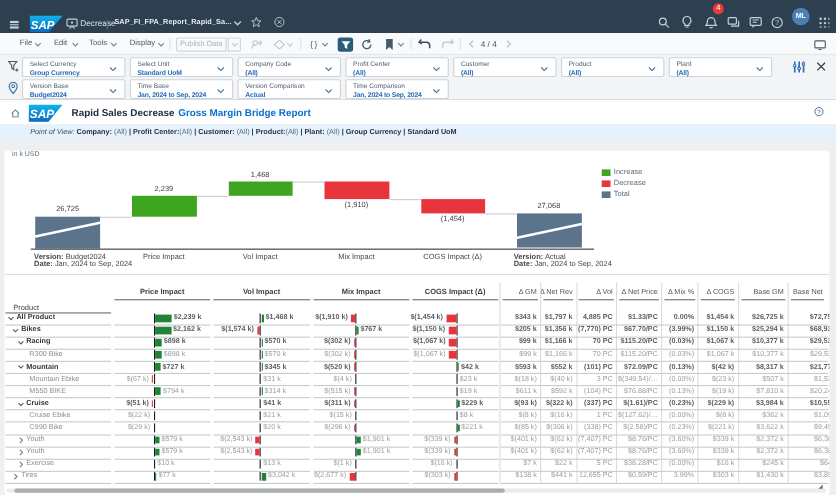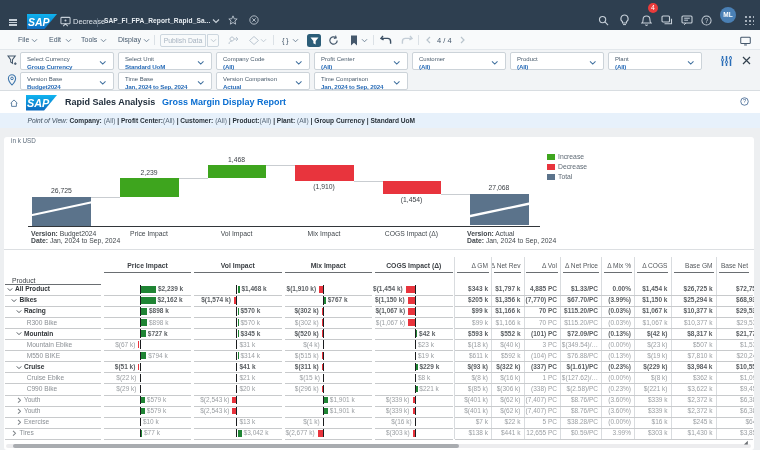--- a/index.html
+++ b/index.html
@@ -254,22 +254,22 @@
 <svg class="abs" style="left:26.3px;top:4px;" width="31" height="15.7" viewBox="0 0 60 30">
       <defs>
         <linearGradient id="g2" x1="0" y1="0" x2="0" y2="1">
           <stop offset="0" stop-color="#0fb4f0"></stop>
           <stop offset="1" stop-color="#0c6bc0"></stop>
         </linearGradient>
       </defs>
       <polygon points="0,0 60,0 35,30 0,30" fill="url(#g2)"></polygon>
       <text x="2" y="24" font-family="Liberation Sans" font-weight="bold" font-style="italic" font-size="21" fill="#fff">SAP</text>
     </svg>
-<div class="abs" style="left:65px;top:6px;font-size:9px;font-weight:bold;color:#222f3d;">Rapid Sales Analysis</div>
-<div class="abs" style="left:162px;top:6px;font-size:9px;font-weight:bold;color:#0a6ed1;">Gross Margin Display Report</div>
+<div class="abs" style="left:65px;top:6px;font-size:9px;font-weight:bold;color:#222f3d;">Rapid Sales Decrease</div>
+<div class="abs" style="left:162px;top:6px;font-size:9px;font-weight:bold;color:#0a6ed1;">Gross Margin Bridge Report</div>
 <svg class="abs" style="left:740px;top:6px" width="9" height="9" viewBox="0 0 12 12">
 <circle cx="6" cy="6" r="5" fill="none" stroke="#3f6491" stroke-width="1.1"></circle>
 <text x="6" y="8.6" text-anchor="middle" font-size="7.5" fill="#3f6491" font-family="Liberation Sans">?</text>
     </svg>
 </div>
 <div class="abs" style="left:0;top:112.5px;width:760px;height:15.5px;background:#e7f1fb;">
 <div class="abs" style="left:27.5px;top:4px;font-size:6.6px;color:#29323a;"><span style="font-style:italic;color:#3c4d5d;">Point of View: </span><b style="color:#29323a;">Company:</b> <span style="color:#5b6b7b;">(All)</span> <b>|</b> <b style="color:#29323a;">Profit Center:</b><span style="color:#5b6b7b;">(All)</span> <b>|</b> <b style="color:#29323a;">Customer:</b> <span style="color:#5b6b7b;">(All)</span> <b>|</b> <b style="color:#29323a;">Product:</b><span style="color:#5b6b7b;">(All)</span> <b>|</b> <b style="color:#29323a;">Plant:</b> <span style="color:#5b6b7b;">(All)</span> <b>|</b> <b style="color:#29323a;">Group Currency</b> <b>|</b> <b style="color:#29323a;">Standard UoM</b></div>
 </div>
 <div class="abs" style="left:4px;top:136.5px;width:750px;height:313.5px;background:#fff;border-radius:3px;overflow:hidden;">
 <div class="abs" style="left:7px;top:0.5px;font-size:6.3px;color:#5c6b7a;">in k USD</div>

